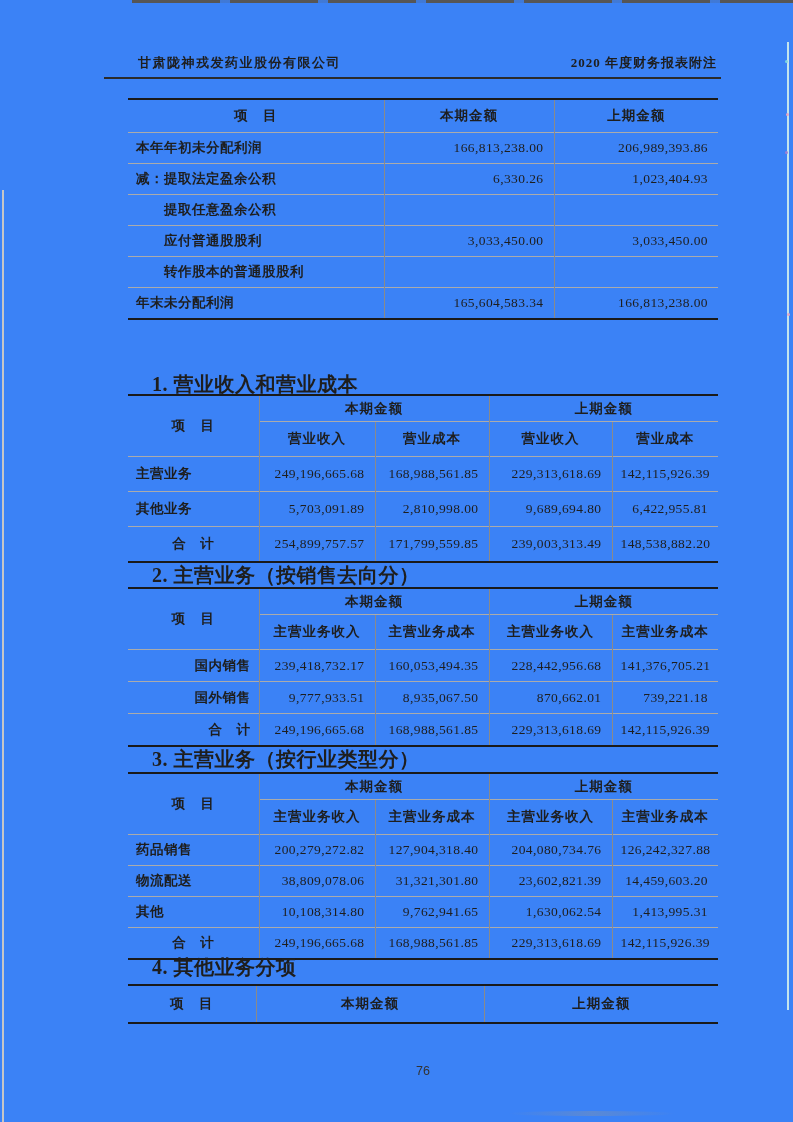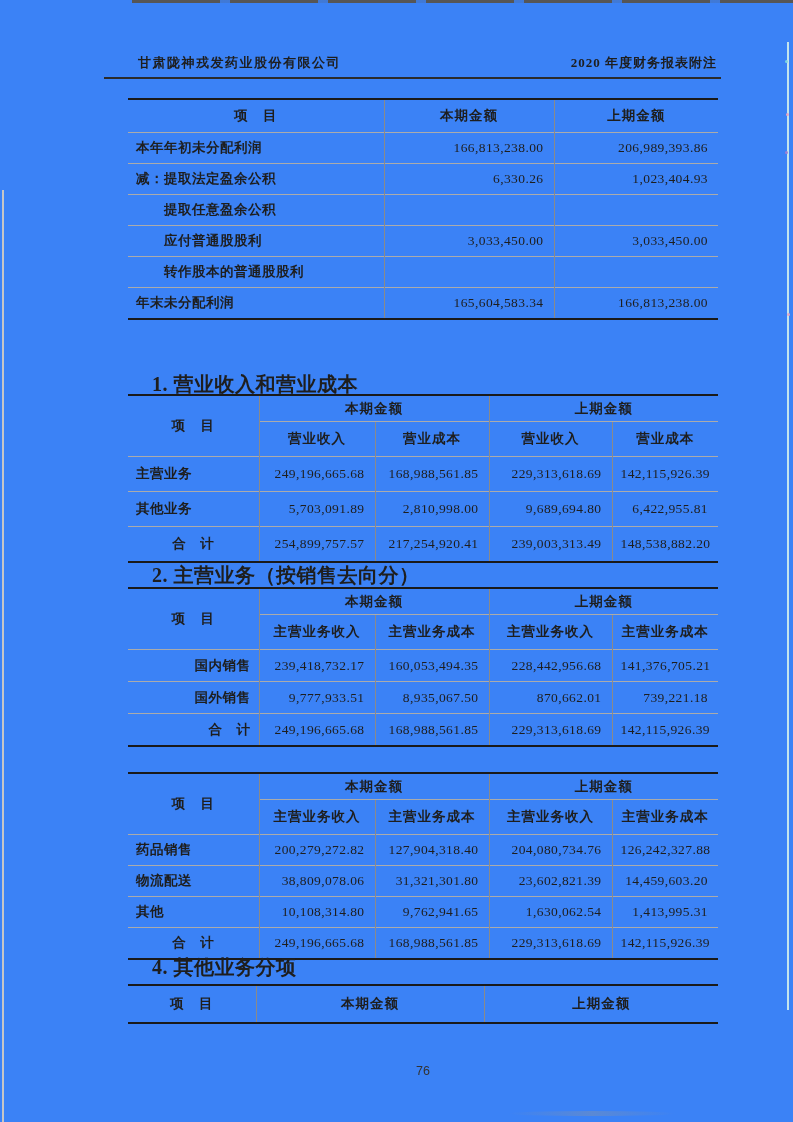--- a/index.html
+++ b/index.html
@@ -152,21 +152,21 @@
     <tr class="dr rline">
       <td class="lbl">其他业务</td>
       <td class="num vline">5,703,091.89</td>
       <td class="num vline">2,810,998.00</td>
       <td class="num vline">9,689,694.80</td>
       <td class="num vline">6,422,955.81</td>
     </tr>
     <tr class="dr rline">
       <td class="lbl ctr">合　计</td>
       <td class="num vline">254,899,757.57</td>
-      <td class="num vline">217,254,920.41</td>
+      <td class="num vline">171,799,559.85</td>
       <td class="num vline">239,003,313.49</td>
       <td class="num vline">148,538,882.20</td>
     </tr>
   </tbody>
     </table>
 
   <div class="sub-title sub2">2. 主营业务（按销售去向分）</div>
 
   <table class="t-dest">
     <colgroup>
@@ -205,20 +205,21 @@
     <tr class="dr rline">
       <td class="lbl ctr">合　计</td>
       <td class="num vline">249,196,665.68</td>
       <td class="num vline">168,988,561.85</td>
       <td class="num vline">229,313,618.69</td>
       <td class="num vline">142,115,926.39</td>
     </tr>
   </tbody>
     </table>
 
+  <div class="sub-title sub3">3. 主营业务（按行业类型分）</div>
 
   <table class="t-industry">
     <colgroup>
         <col style="width:131px">
         <col style="width:116px">
         <col style="width:114px">
         <col style="width:123px">
         <col style="width:106px">
       </colgroup>
     <tbody>

